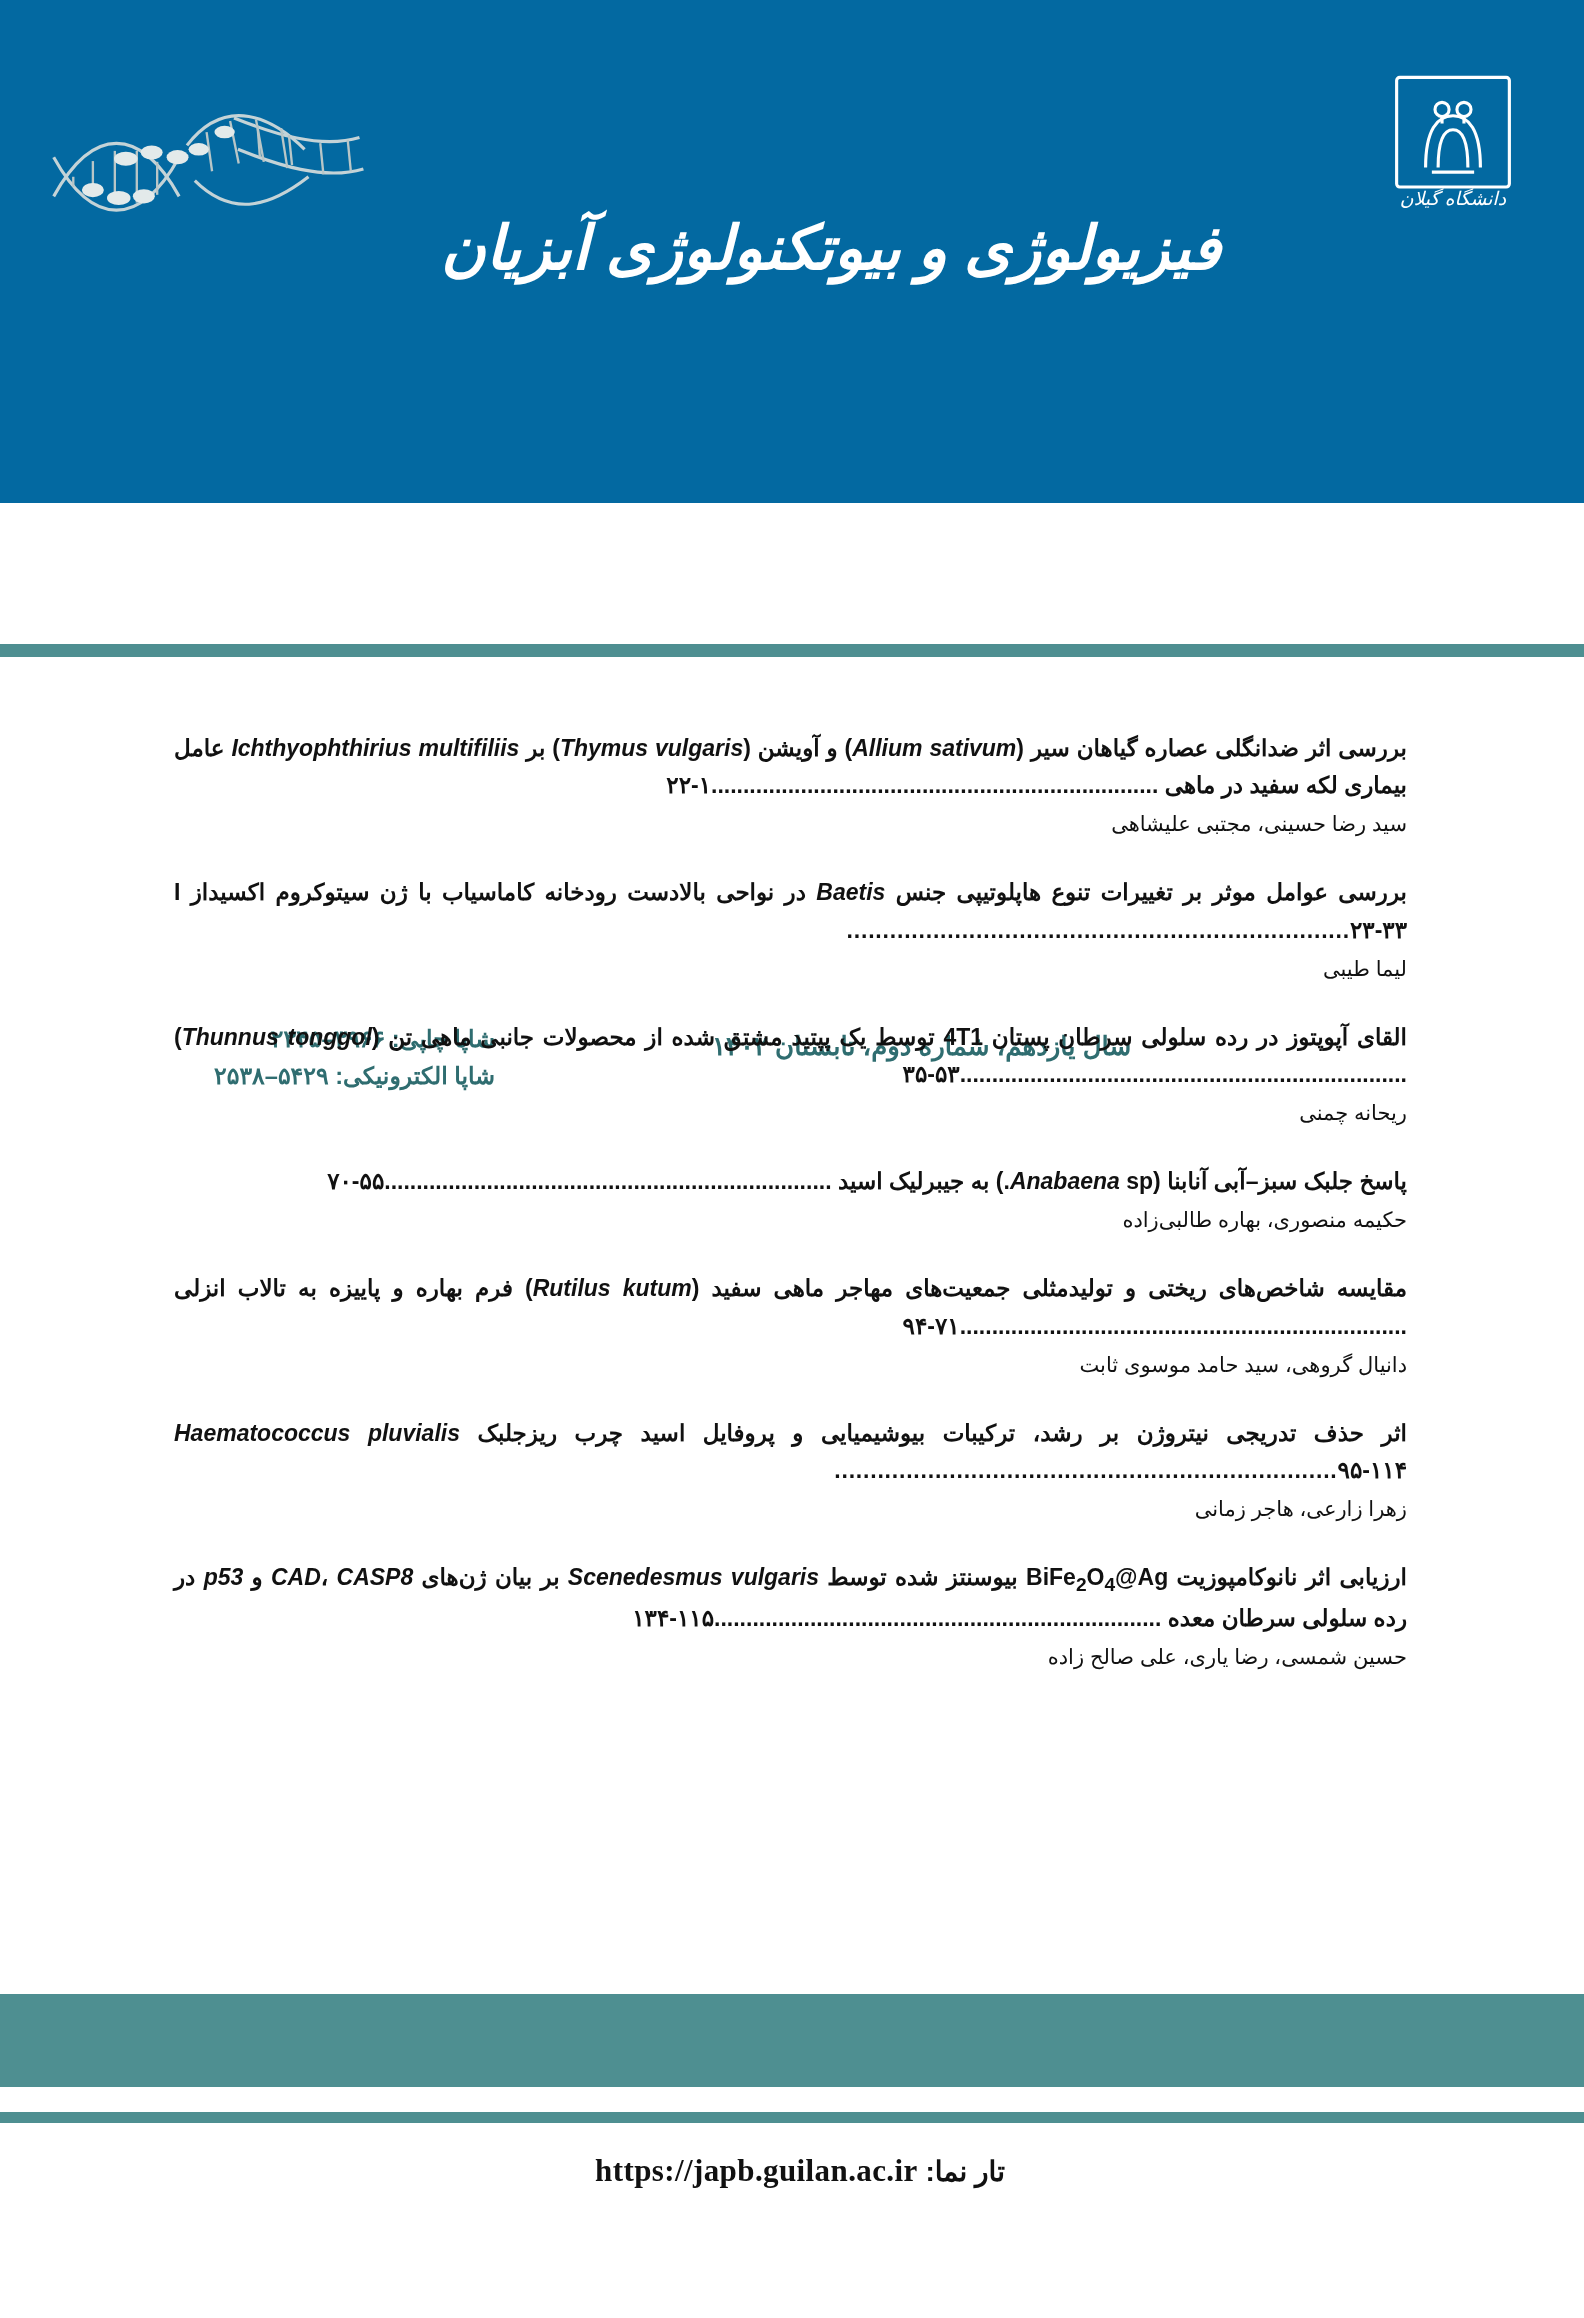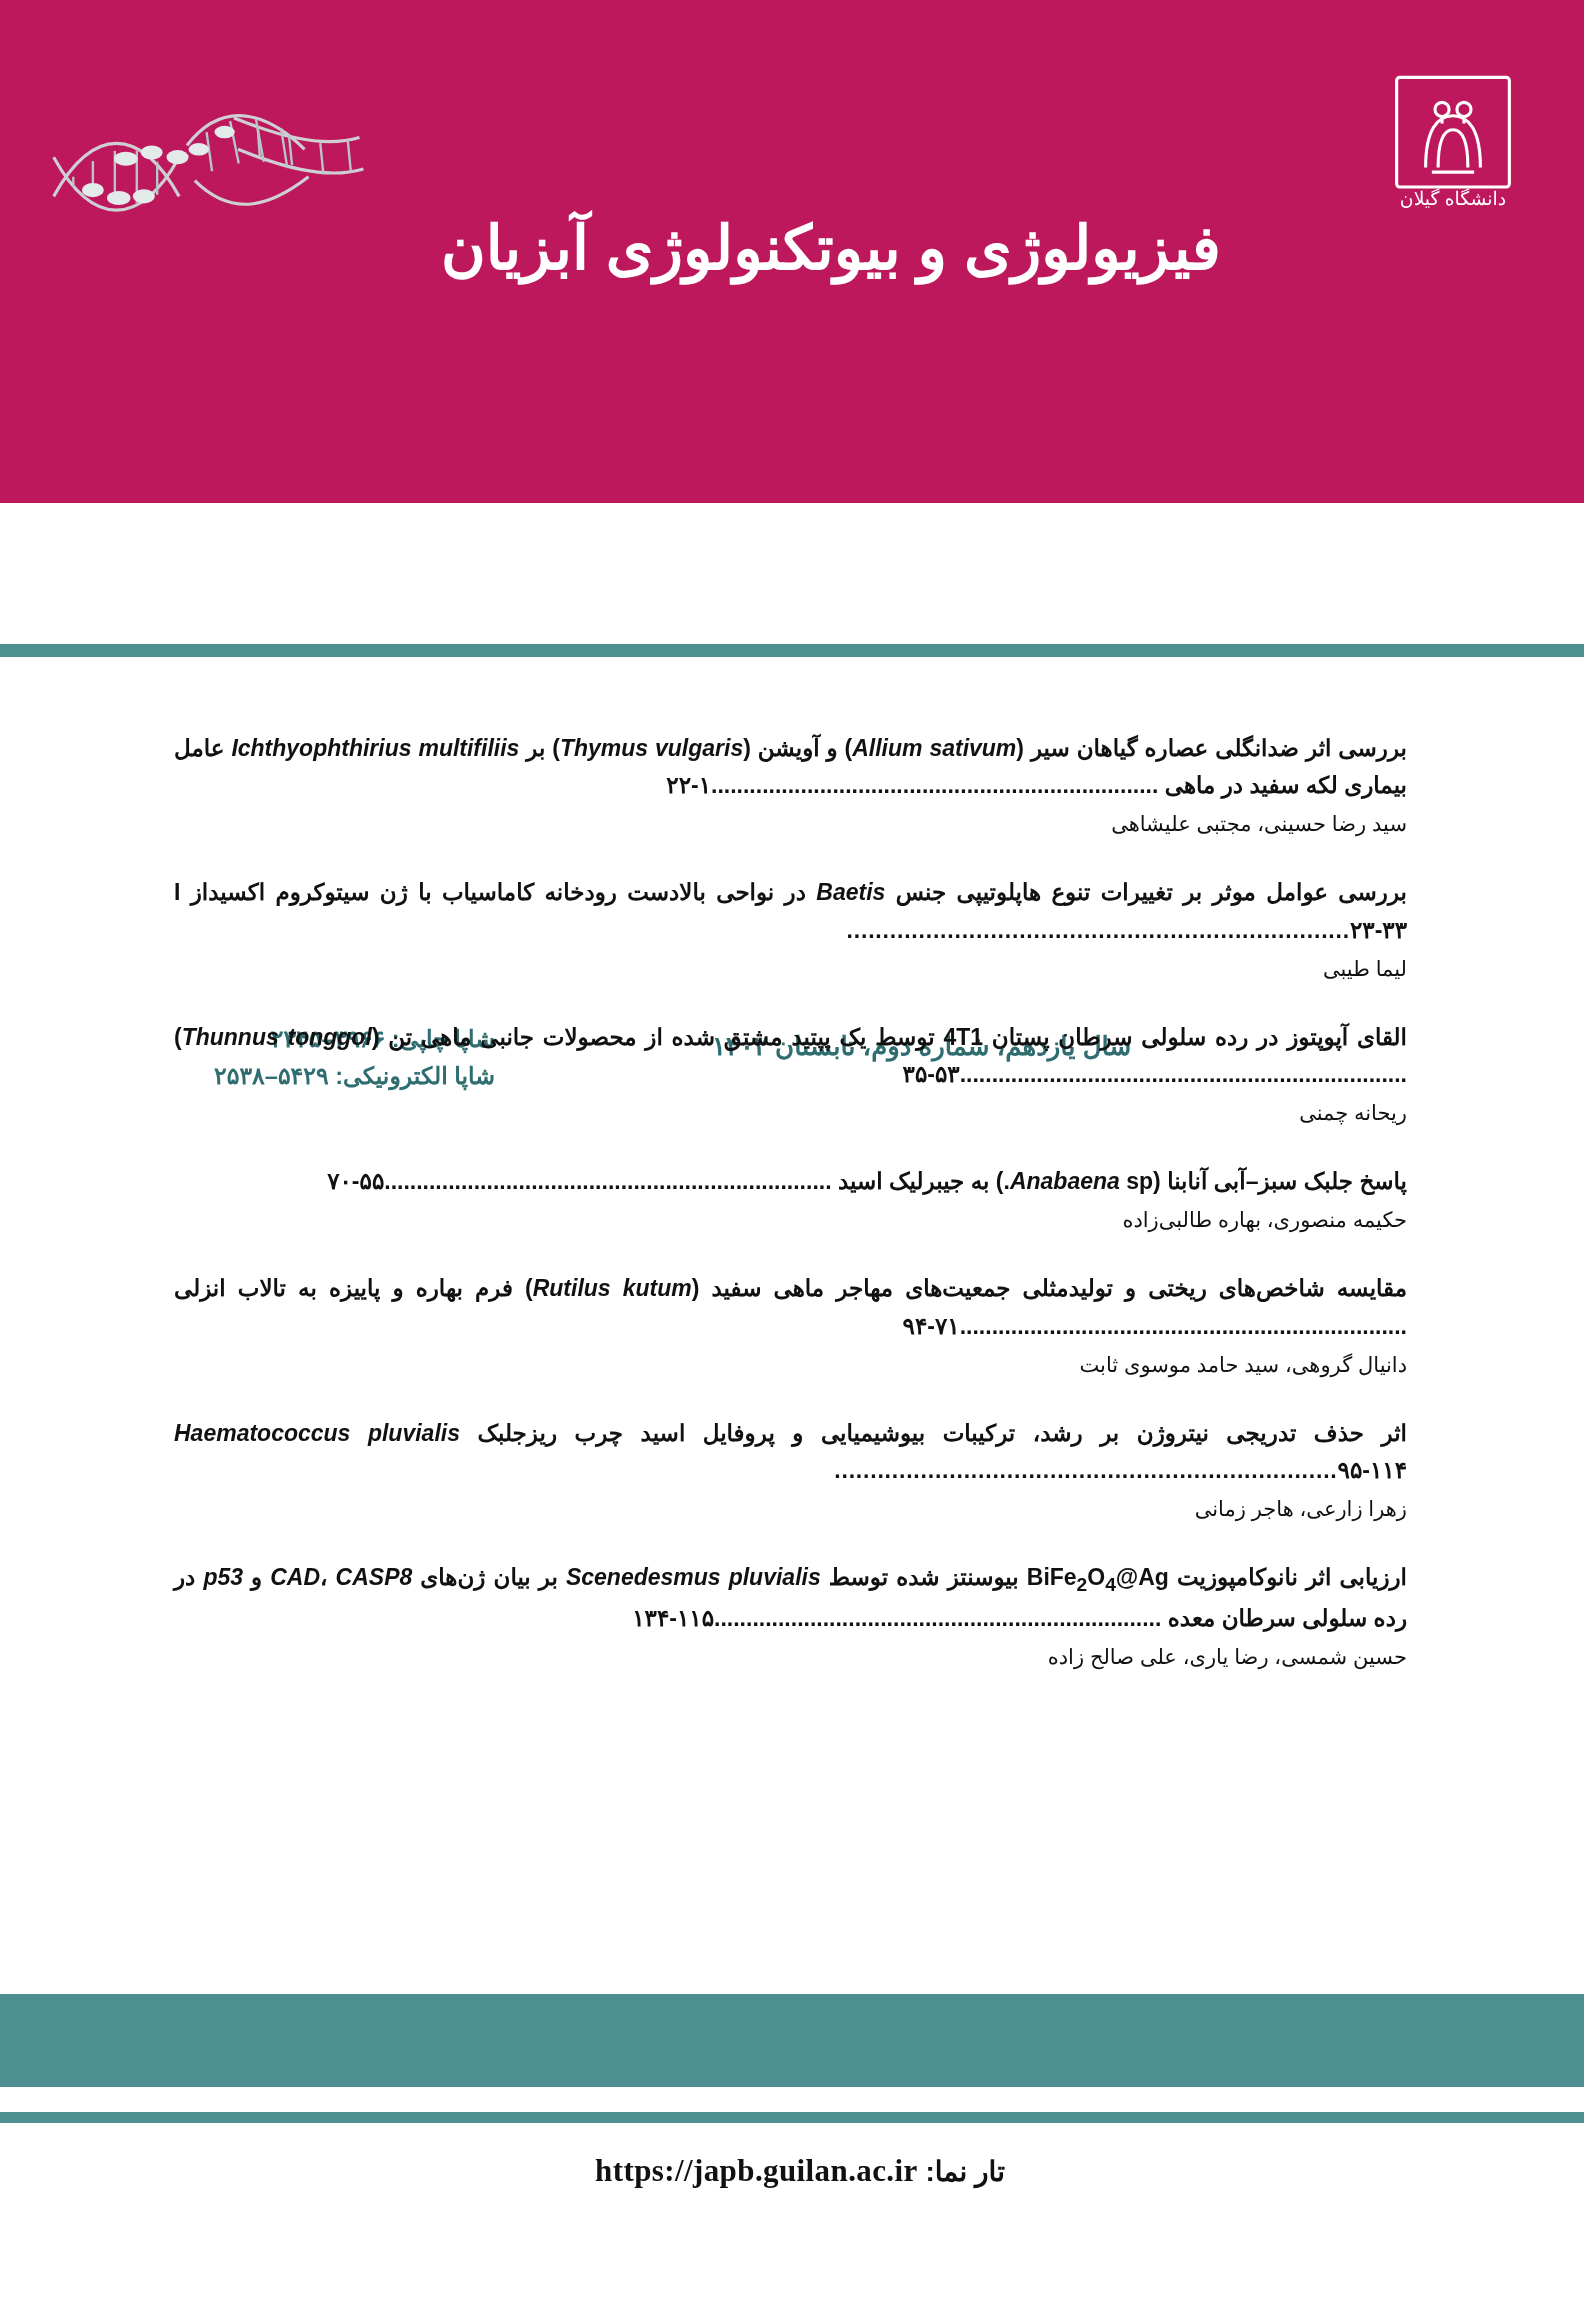--- a/index.html
+++ b/index.html
@@ -15,21 +15,22 @@
     overflow: hidden;
   }
 
   
   .top-banner {
     position: absolute;
     top: 0;
     left: 0;
     width: 1584px;
     height: 503px;
-    background: #be185d;
+    background: #0369a1;
+    font-style: italic;
   }
   .journal-title {
     position: absolute;
     top: 212px;
     left: 0;
     width: 1584px;
     text-align: center;
     color: #ffffff;
     font-size: 61px;
     font-weight: bold;
@@ -257,21 +258,21 @@
     </div>
     <div class="toc-entry">
       <div class="toc-title">مقایسه شاخص‌های ریختی و تولیدمثلی جمعیت‌های مهاجر ماهی سفید (<i>Rutilus kutum</i>) فرم بهاره و پاییزه به تالاب انزلی <span class="dots">......................................................................</span><span class="pg">۷۱-۹۴</span></div>
       <div class="toc-authors">دانیال گروهی، سید حامد موسوی ثابت</div>
     </div>
     <div class="toc-entry">
       <div class="toc-title">اثر حذف تدریجی نیتروژن بر رشد، ترکیبات بیوشیمیایی و پروفایل اسید چرب ریزجلبک <i>Haematococcus pluvialis</i> <span class="dots">......................................................................</span><span class="pg">۹۵-۱۱۴</span></div>
       <div class="toc-authors">زهرا زارعی، هاجر زمانی</div>
     </div>
     <div class="toc-entry">
-      <div class="toc-title">ارزیابی اثر نانوکامپوزیت BiFe<sub>2</sub>O<sub>4</sub>@Ag بیوسنتز شده توسط <i>Scenedesmus pluvialis</i> بر بیان ژن‌های <i>CAD</i>، <i>CASP8</i> و <i>p53</i> در رده سلولی سرطان معده <span class="dots">......................................................................</span><span class="pg">۱۱۵-۱۳۴</span></div>
+      <div class="toc-title">ارزیابی اثر نانوکامپوزیت BiFe<sub>2</sub>O<sub>4</sub>@Ag بیوسنتز شده توسط <i>Scenedesmus vulgaris</i> بر بیان ژن‌های <i>CAD</i>، <i>CASP8</i> و <i>p53</i> در رده سلولی سرطان معده <span class="dots">......................................................................</span><span class="pg">۱۱۵-۱۳۴</span></div>
       <div class="toc-authors">حسین شمسی، رضا یاری، علی صالح زاده</div>
     </div>
   </div>
 
 <div class="bottom-band"></div>
 <div class="rule-bottom"></div>
 <div class="url-line">
   <span>تار نما:</span>
   <span class="url">https://japb.guilan.ac.ir</span>
 </div>

